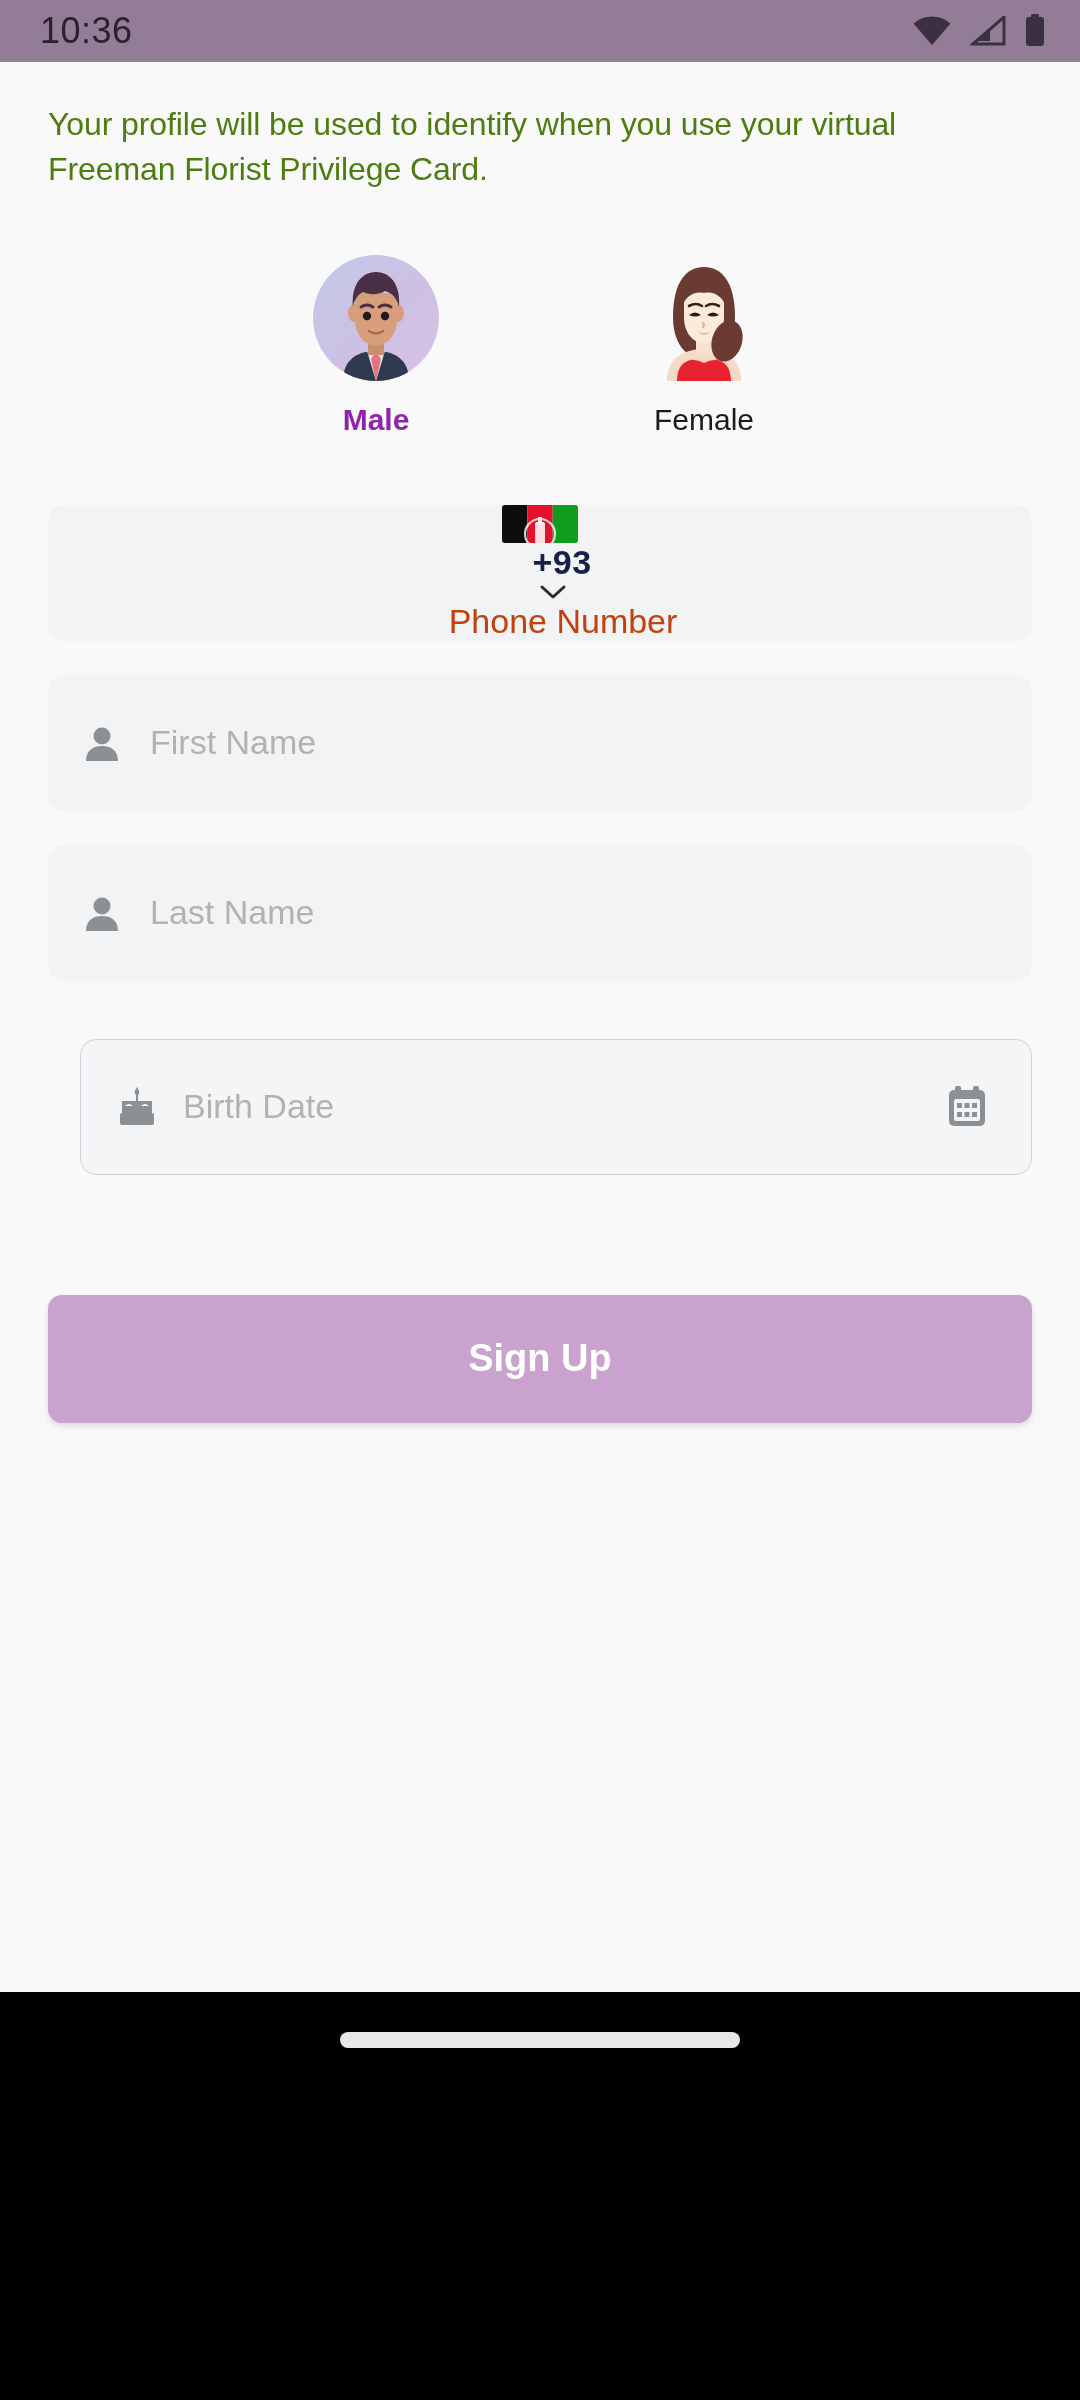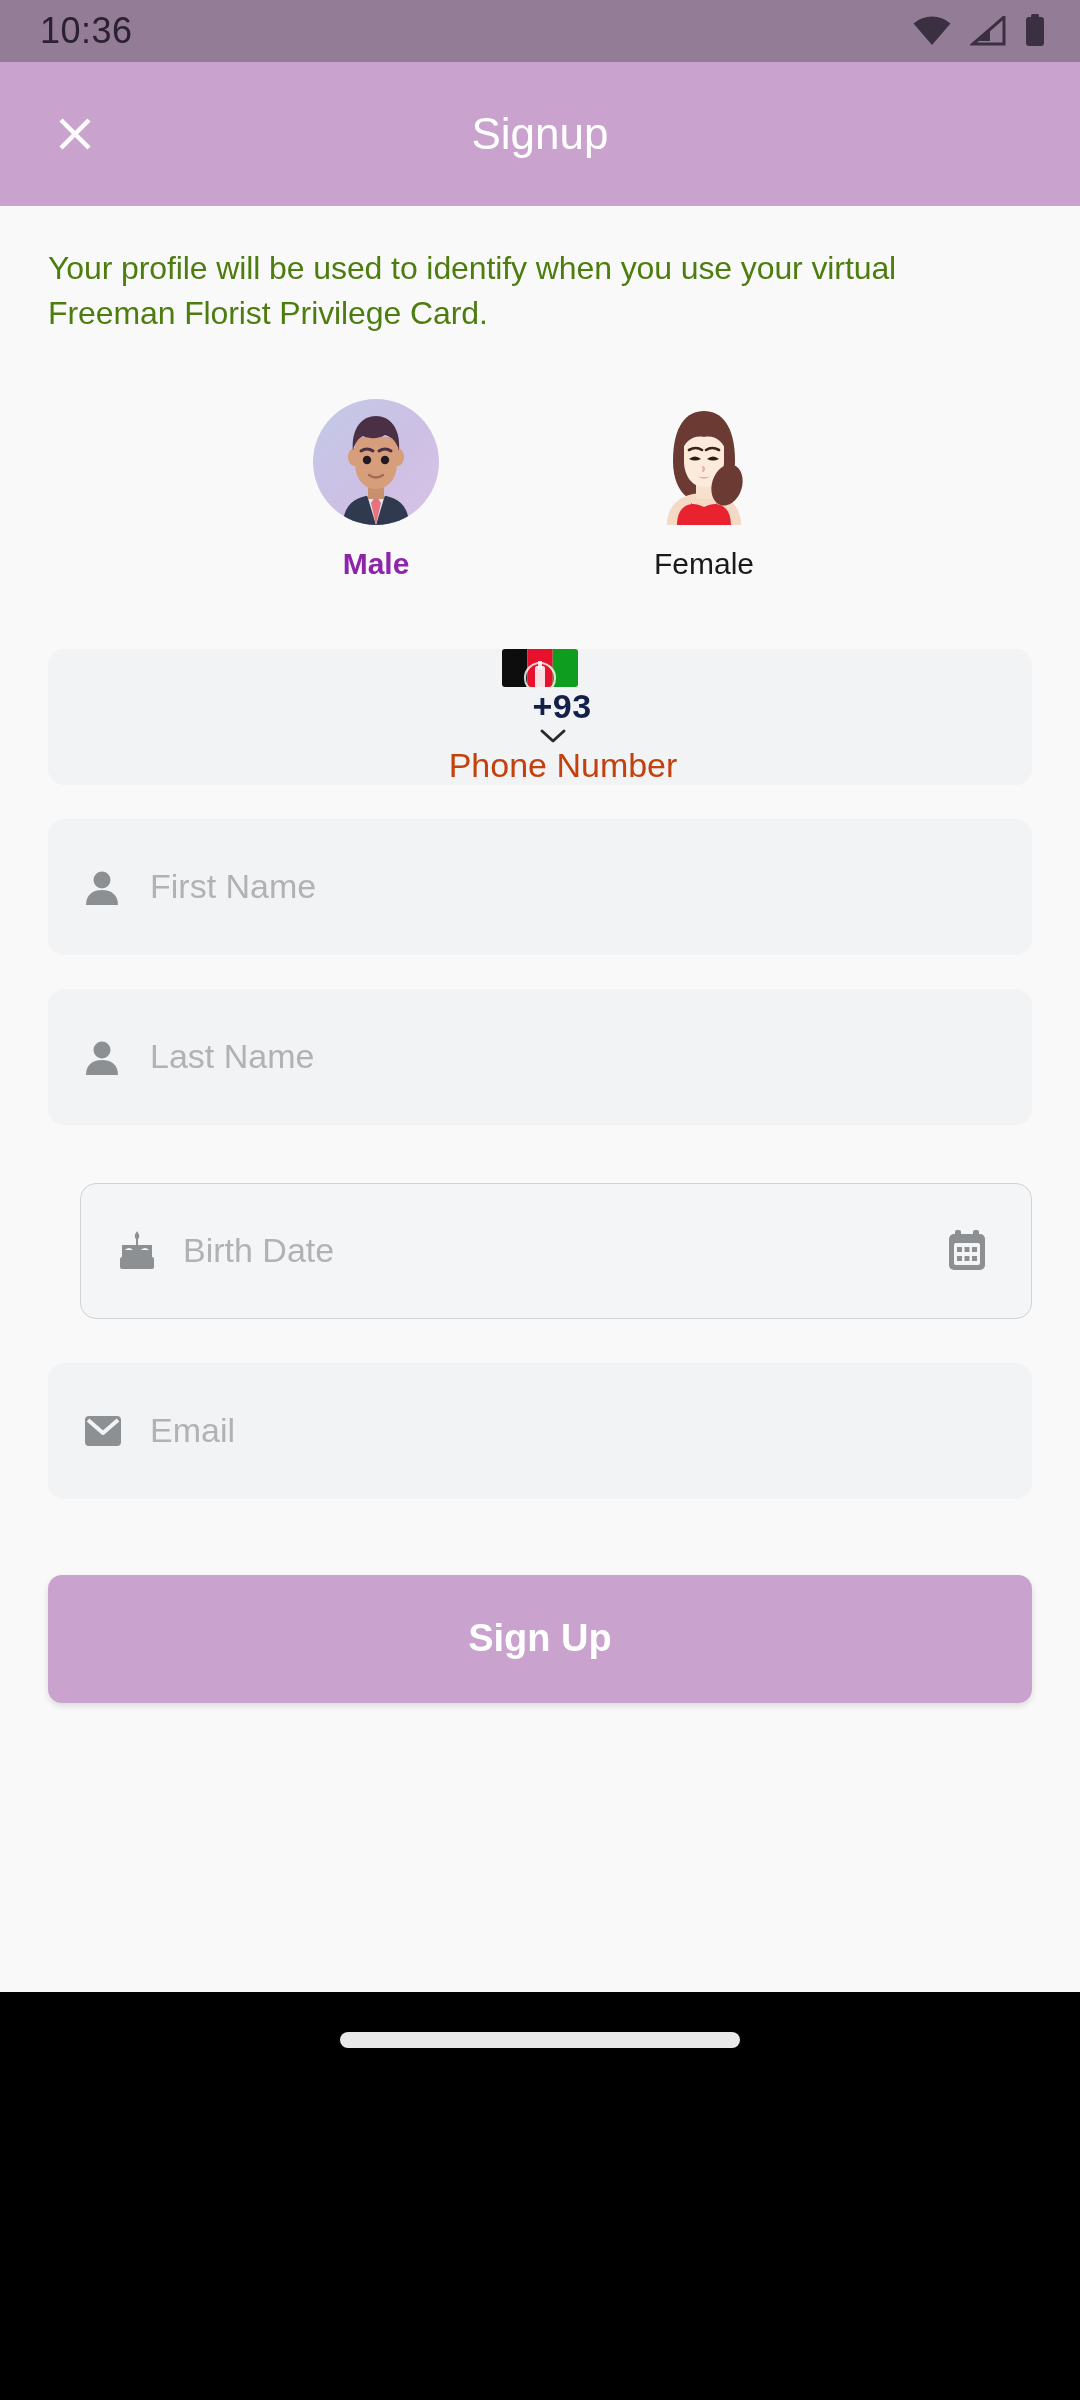--- a/index.html
+++ b/index.html
@@ -217,30 +217,20 @@
       </span>
       <span>
         <svg width="22" height="34" viewBox="0 0 22 34">
           <rect x="7" y="0" width="8" height="4" rx="1.5" fill="#3b2f42"></rect>
           <rect x="2" y="3" width="18" height="29" rx="3" fill="#3b2f42"></rect>
         </svg>
       </span>
     </div>
   </div>
 
-  <div class="app-bar">
-    <div class="close-btn">
-      <span>
-        <svg width="48" height="48" viewBox="0 0 48 48">
-          <path d="M10 10 L38 38 M38 10 L10 38" stroke="#ffffff" stroke-width="4.5" stroke-linecap="butt"></path>
-        </svg>
-      </span>
-    </div>
-    <div class="app-title">Signup</div>
-  </div>
 
   <div class="content">
 
     <div class="intro">Your profile will be used to identify when you use your virtual Freeman Florist Privilege Card.</div>
 
     <div class="gender-row">
 
       <div class="gender-opt">
         <div class="avatar-wrap">
           <div class="avatar-circle"></div>
@@ -382,29 +372,20 @@
           <rect x="27" y="19" width="5" height="5" fill="#8d9093"></rect>
           <rect x="12" y="28" width="5" height="5" fill="#8d9093"></rect>
           <rect x="19.5" y="28" width="5" height="5" fill="#8d9093"></rect>
           <rect x="27" y="28" width="5" height="5" fill="#8d9093"></rect>
         </svg>
       </span>
     </div>
 
     <div class="gap-lg"></div>
 
-    <div class="field">
-      <span class="field-icon">
-        <svg width="42" height="34" viewBox="0 0 42 34">
-          <rect x="3" y="2" width="36" height="30" rx="4" fill="#8d9093"></rect>
-          <path d="M6 6 L21 19 L36 6" stroke="#f1f3f5" stroke-width="4" fill="none" stroke-linejoin="round"></path>
-        </svg>
-      </span>
-      <span class="field-text">Email</span>
-    </div>
 
     <div class="signup-btn">
       <span>Sign Up</span>
     </div>
 
   </div>
 
   <div class="nav-bar">
     <div class="nav-pill"></div>
   </div>

